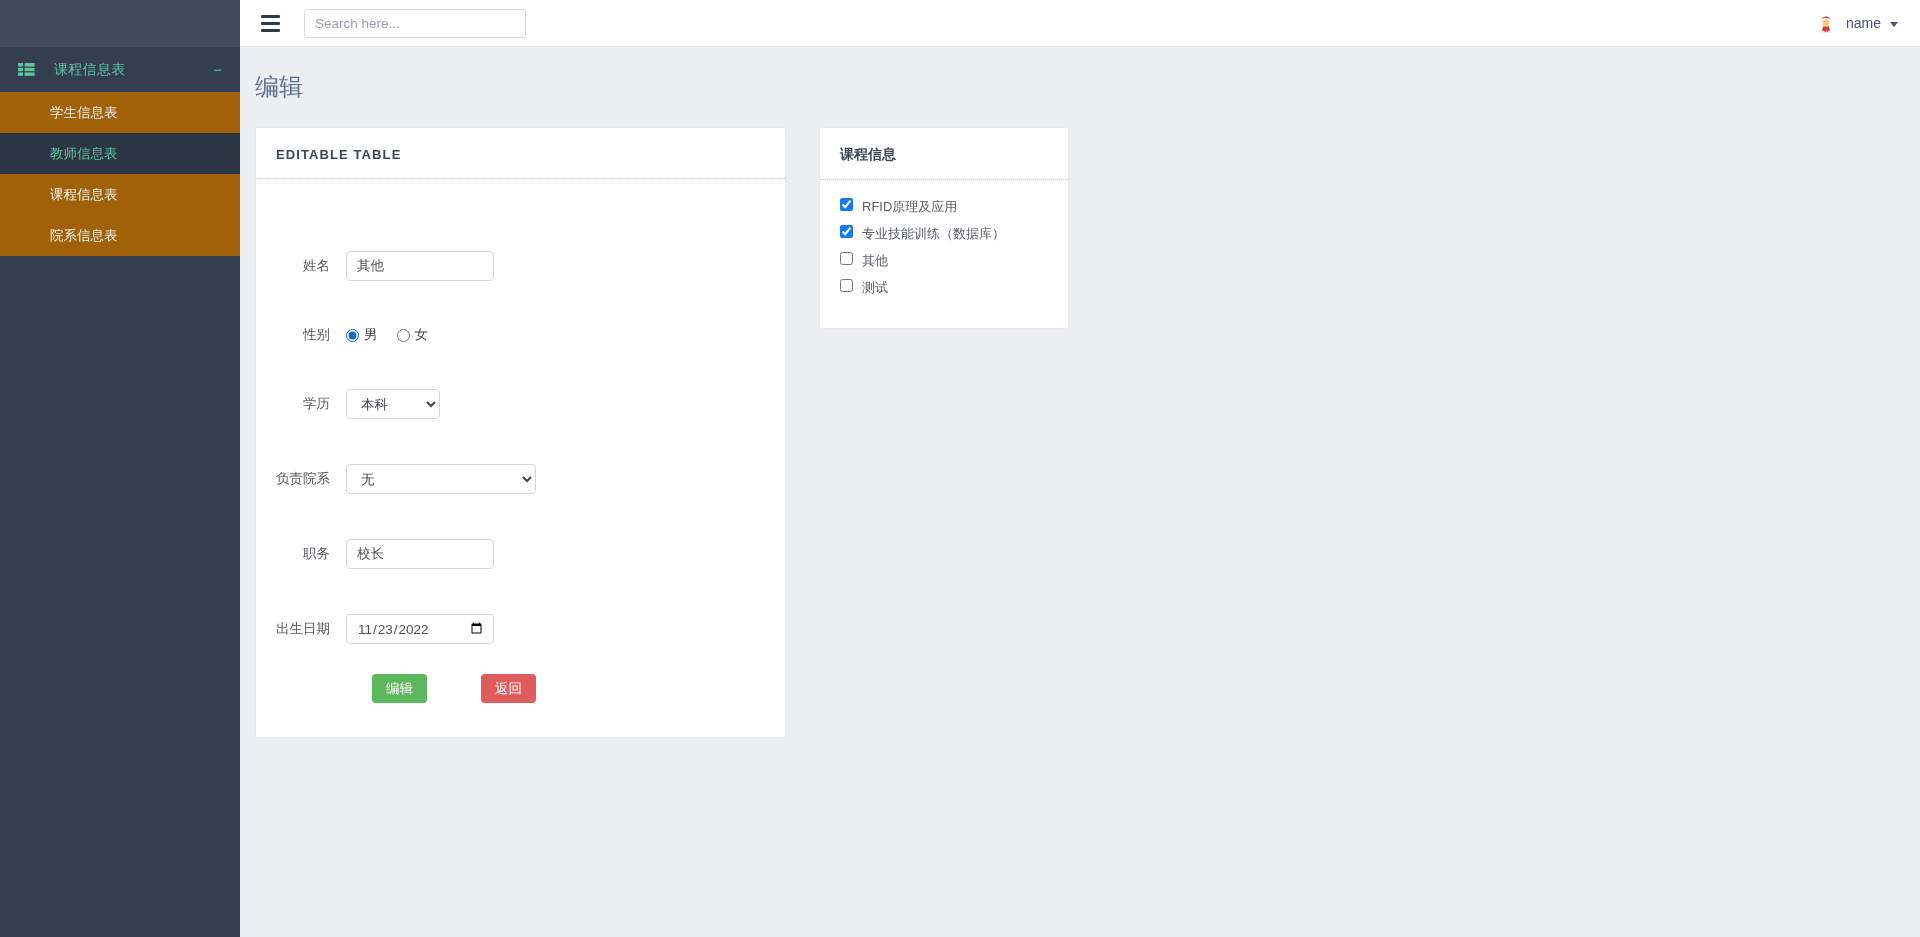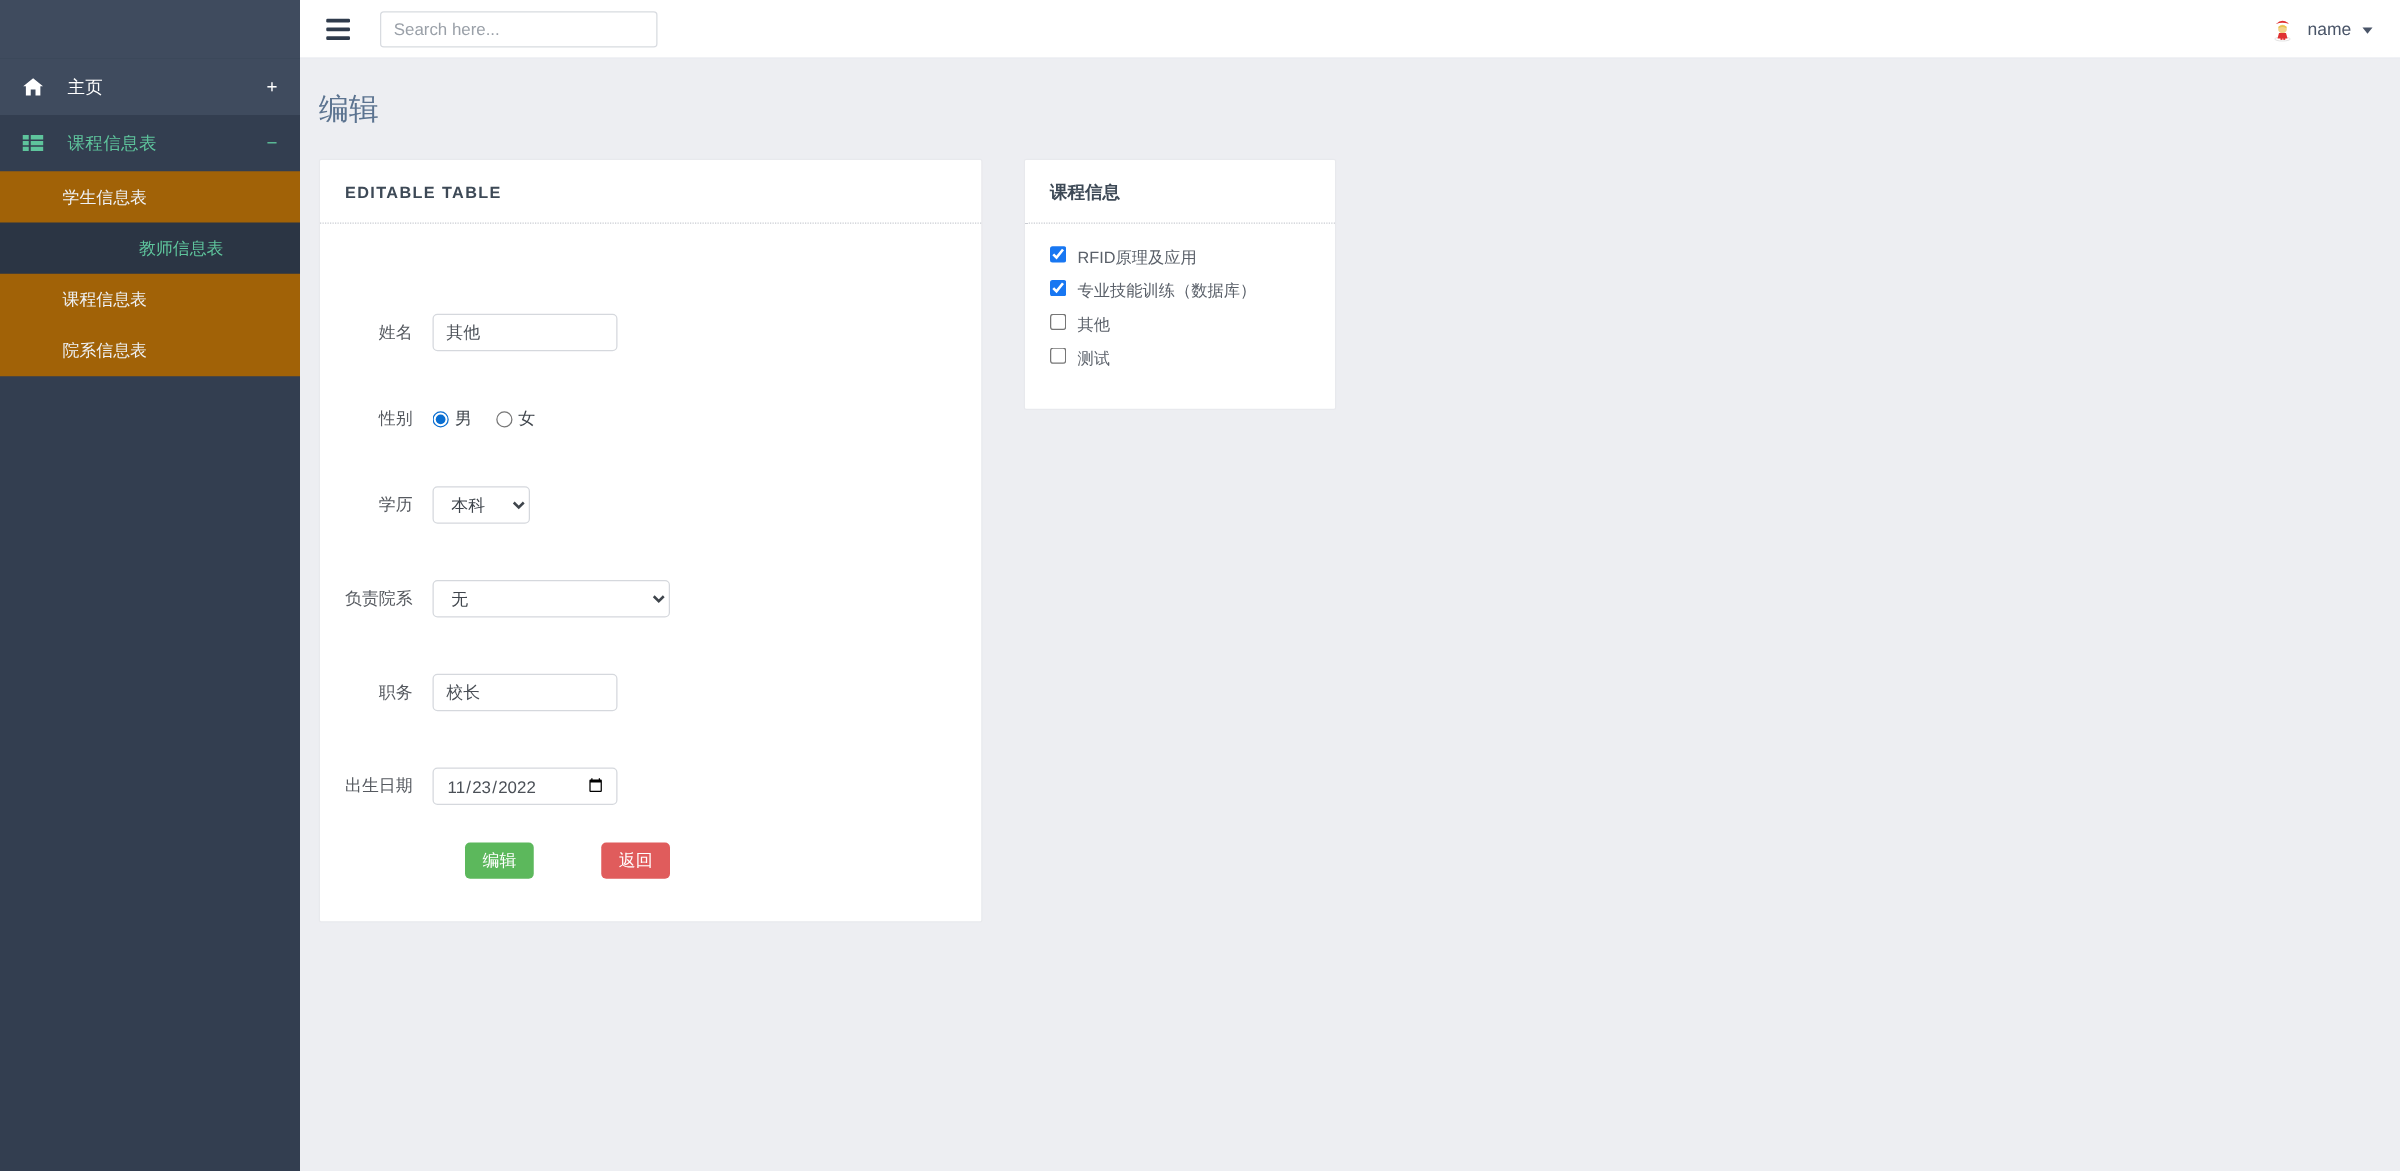--- a/index.html
+++ b/index.html
@@ -42,21 +42,21 @@
   .sb-toggle { font-size: 15px; line-height: 1; font-weight: 400; }
   .sb-group-head.home .sb-toggle { color: #ffffff; }
   .sb-group-head.tables .sb-toggle { color: #5ec49c; }
 
   .sb-sub { background: #a16207; }
   .sb-sub-item {
     display: block; height: 41px; line-height: 41px;
     padding-left: 50px; font-size: 13.5px;
     color: #eef1f5; cursor: pointer; user-select: none;
   }
-  .sb-sub-item.active { background: #2b3544; color: #5ec49c; text-align: center; }
+  .sb-sub-item.active { background: #2b3544; color: #5ec49c; }
 
   
   .header {
     position: absolute; top: 0; left: 240px;
     width: 1680px; height: 47px;
     background: #ffffff;
     border-bottom: 1px solid #e4e6eb;
     display: flex; align-items: center;
   }
   .hamburger {
@@ -160,21 +160,21 @@
   input[type="radio"] { width: 13px; height: 13px; margin: 0; accent-color: #0a6ed1; cursor: pointer; }
 
   select.sel {
     height: 30px;
     font-size: 13.5px; color: #3f454c;
     border: 1px solid #d5d8dd; border-radius: 4px;
     background: #fff; padding: 0 6px 0 10px;
     font-family: "Liberation Sans", sans-serif;
     cursor: pointer; outline: none;
   }
-  select.sel-small { width: 78px; }
+  select.sel-small { width: 94px; }
   select.sel-large { width: 190px; }
 
   input[type="date"].date-input {
     width: 148px; height: 30px;
     padding: 0 8px 0 10px;
     font-size: 13.5px; color: #4b5057;
     border: 1px solid #d5d8dd; border-radius: 4px;
     background: #fff; outline: none;
     font-family: "Liberation Sans", sans-serif;
     cursor: pointer;
@@ -200,29 +200,20 @@
   input[type="checkbox"] { width: 13px; height: 13px; margin: 0; accent-color: #1877f2; cursor: pointer; }
 </style>
 </head>
 <body>
 
 <div class="app">
 
   <nav class="sidebar">
     <div class="sb-top-spacer"></div>
 
-    <div class="sb-group-head home">
-      <span class="sb-icon">
-        <svg width="17" height="15" viewBox="0 0 17 15" aria-hidden="true">
-          <path d="M8.5 0.6 L16.4 7.0 L14.3 7.0 L14.3 14.4 L10.4 14.4 L10.4 9.6 L6.6 9.6 L6.6 14.4 L2.7 14.4 L2.7 7.0 L0.6 7.0 Z" fill="#ffffff"></path>
-        </svg>
-      </span>
-      <span class="sb-label">主页</span>
-      <span class="sb-toggle">+</span>
-    </div>
 
     <div class="sb-group-head tables">
       <span class="sb-icon">
         <svg width="17" height="13" viewBox="0 0 17 13" aria-hidden="true">
           <rect x="0" y="0" width="5" height="3.6" fill="#5ec49c"></rect>
           <rect x="6.6" y="0" width="10" height="3.6" fill="#5ec49c"></rect>
           <rect x="0" y="4.8" width="5" height="3.4" fill="#5ec49c"></rect>
           <rect x="6.6" y="4.8" width="10" height="3.4" fill="#5ec49c"></rect>
           <rect x="0" y="9.4" width="5" height="3.4" fill="#5ec49c"></rect>
           <rect x="6.6" y="9.4" width="10" height="3.4" fill="#5ec49c"></rect>

